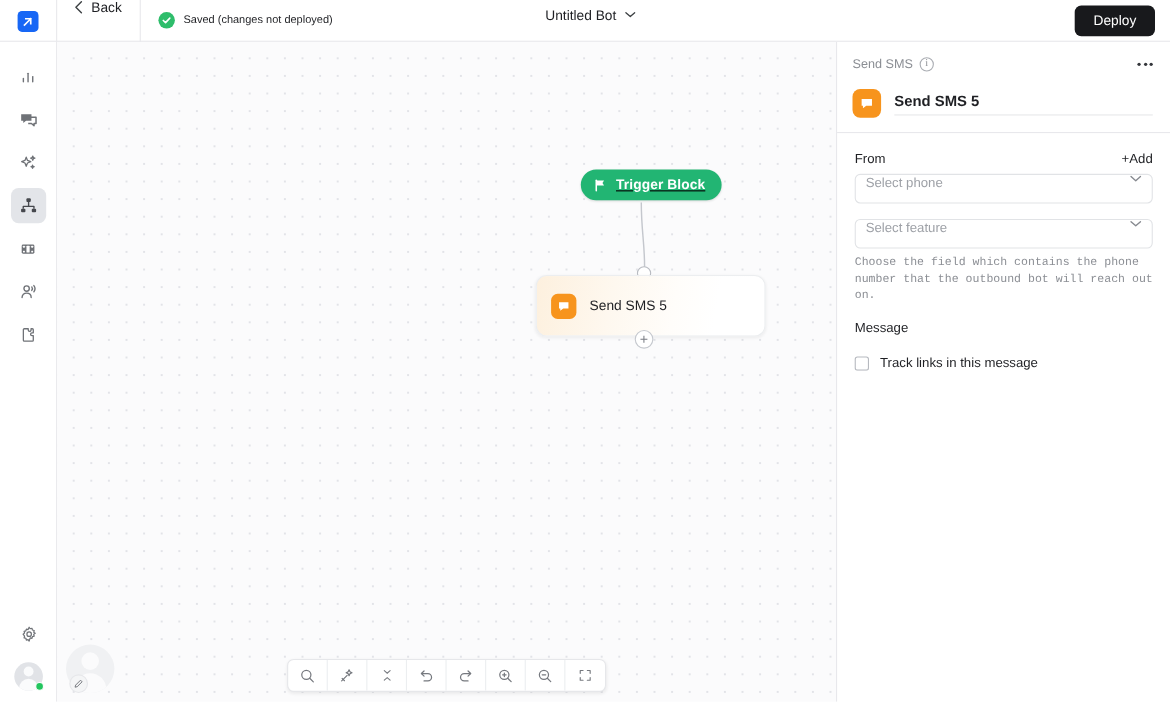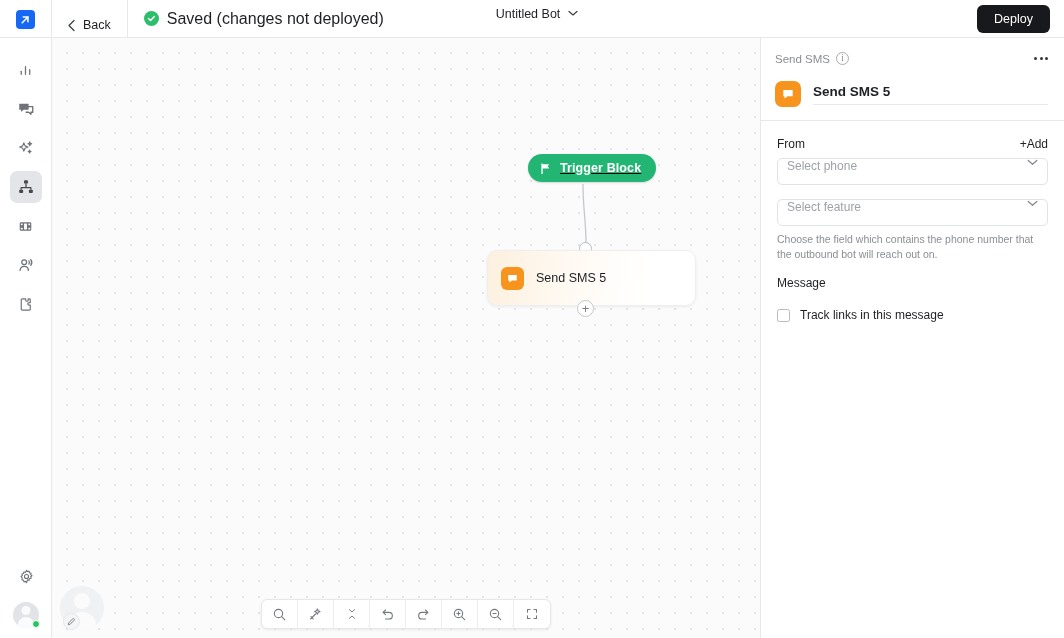--- a/index.html
+++ b/index.html
@@ -26,35 +26,35 @@
     display: flex; align-items: center; justify-content: center;
     border-right: 1px solid #e8e8ec;
     align-self: stretch;
   }
   .logo-box {
     width: 19px; height: 19px; border-radius: 4px;
     background: #1767f5;
     display: flex; align-items: center; justify-content: center;
   }
   .back-cell {
-    display: flex; align-items: center; gap: 7px;
-    padding: 12px 16px 0 15px;
+    display: flex; align-items: flex-start; gap: 7px;
+    padding: 0 16px 0 15px;
     height: 38px; align-self: stretch;
     border-right: 1px solid #e8e8ec;
     cursor: pointer;
   }
   .back-cell .chev { color: #3c4043; display: flex; }
   .back-label { font-size: 12.5px; color: #1f2024; }
   .saved-cell { display: flex; align-items: center; gap: 8px; padding-left: 16px; }
   .saved-icon {
     width: 15px; height: 15px; border-radius: 50%;
     background: #2ebd6b;
     display: flex; align-items: center; justify-content: center;
   }
-  .saved-text { font-size: 16px; color: #1f2024; }
+  .saved-text { font-size: 10px; color: #1f2024; }
 
   .title-cell {
     position: absolute; left: 10px; right: 0; top: 0; height: 27px;
     display: flex; align-items: center; justify-content: center;
     gap: 8px; pointer-events: none;
   }
   .title-inner { display: flex; align-items: center; gap: 8px; pointer-events: auto; cursor: pointer; }
   .bot-title { font-size: 12.5px; color: #1f2024; }
 
   .deploy-wrap { margin-left: auto; padding-right: 14px; display: flex; align-items: center; }
@@ -225,21 +225,21 @@
   .add-link { margin-left: auto; font-size: 12px; color: #1f2024; cursor: pointer; }
 
   .select-box {
     height: 27px; border: 1px solid #e1e3e6; border-radius: 5px;
     display: flex; padding: 0 9px;
     background: #fff; cursor: pointer;
   }
   .select-ph { font-size: 12px; color: #9ea1a7; }
   .select-chev { margin-left: auto; color: #86898f; display: flex; }
 
-  .help-text { font-size: 10.5px; color: #8b8e94; line-height: 1.42; margin-top: 6px; }
+  .help-text { font-size: 10.5px; color: #8b8e94; line-height: 1.42; margin-top: 6px; font-family: Liberation Mono, monospace; }
   .field-gap { height: 14px; }
 
   .msg-box {
     border: 1px solid #e1e3e6; border-radius: 6px;
     height: 70px; padding: 9px 10px;
     font-family: "Liberation Sans", sans-serif;
     font-size: 12px; color: #1f2024;
     resize: none; outline: none; width: 100%;
     background: #fff; line-height: 1.4;
   }

